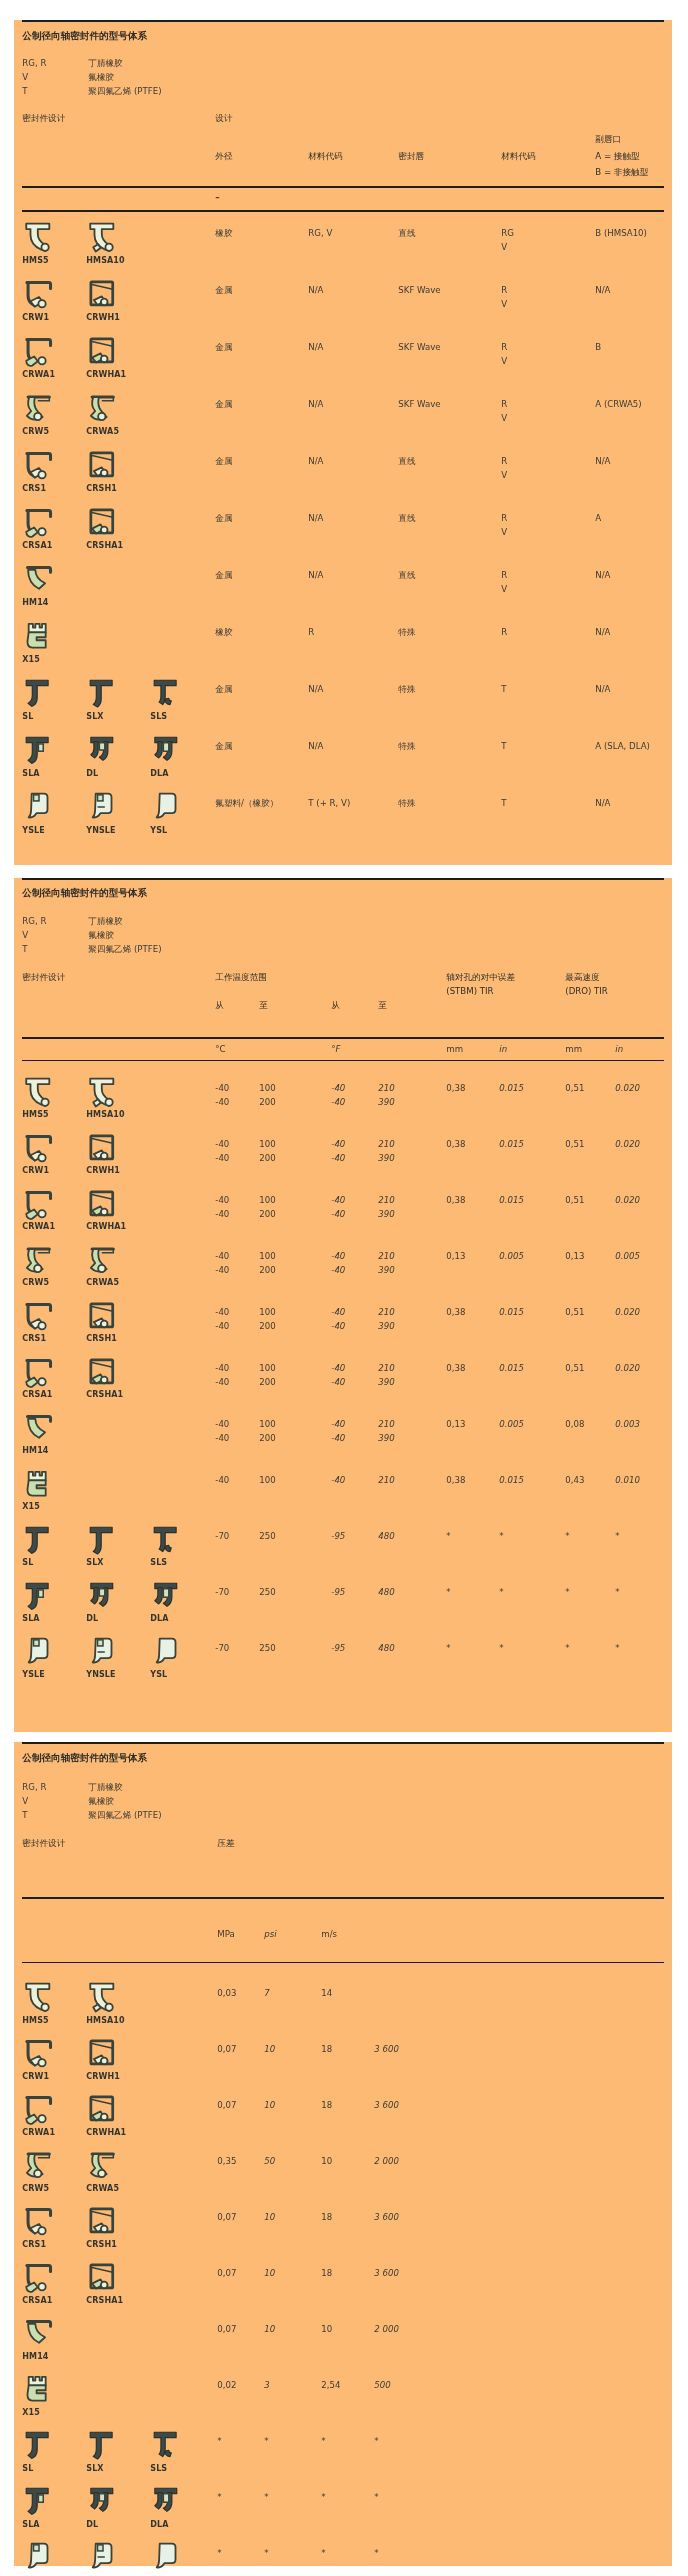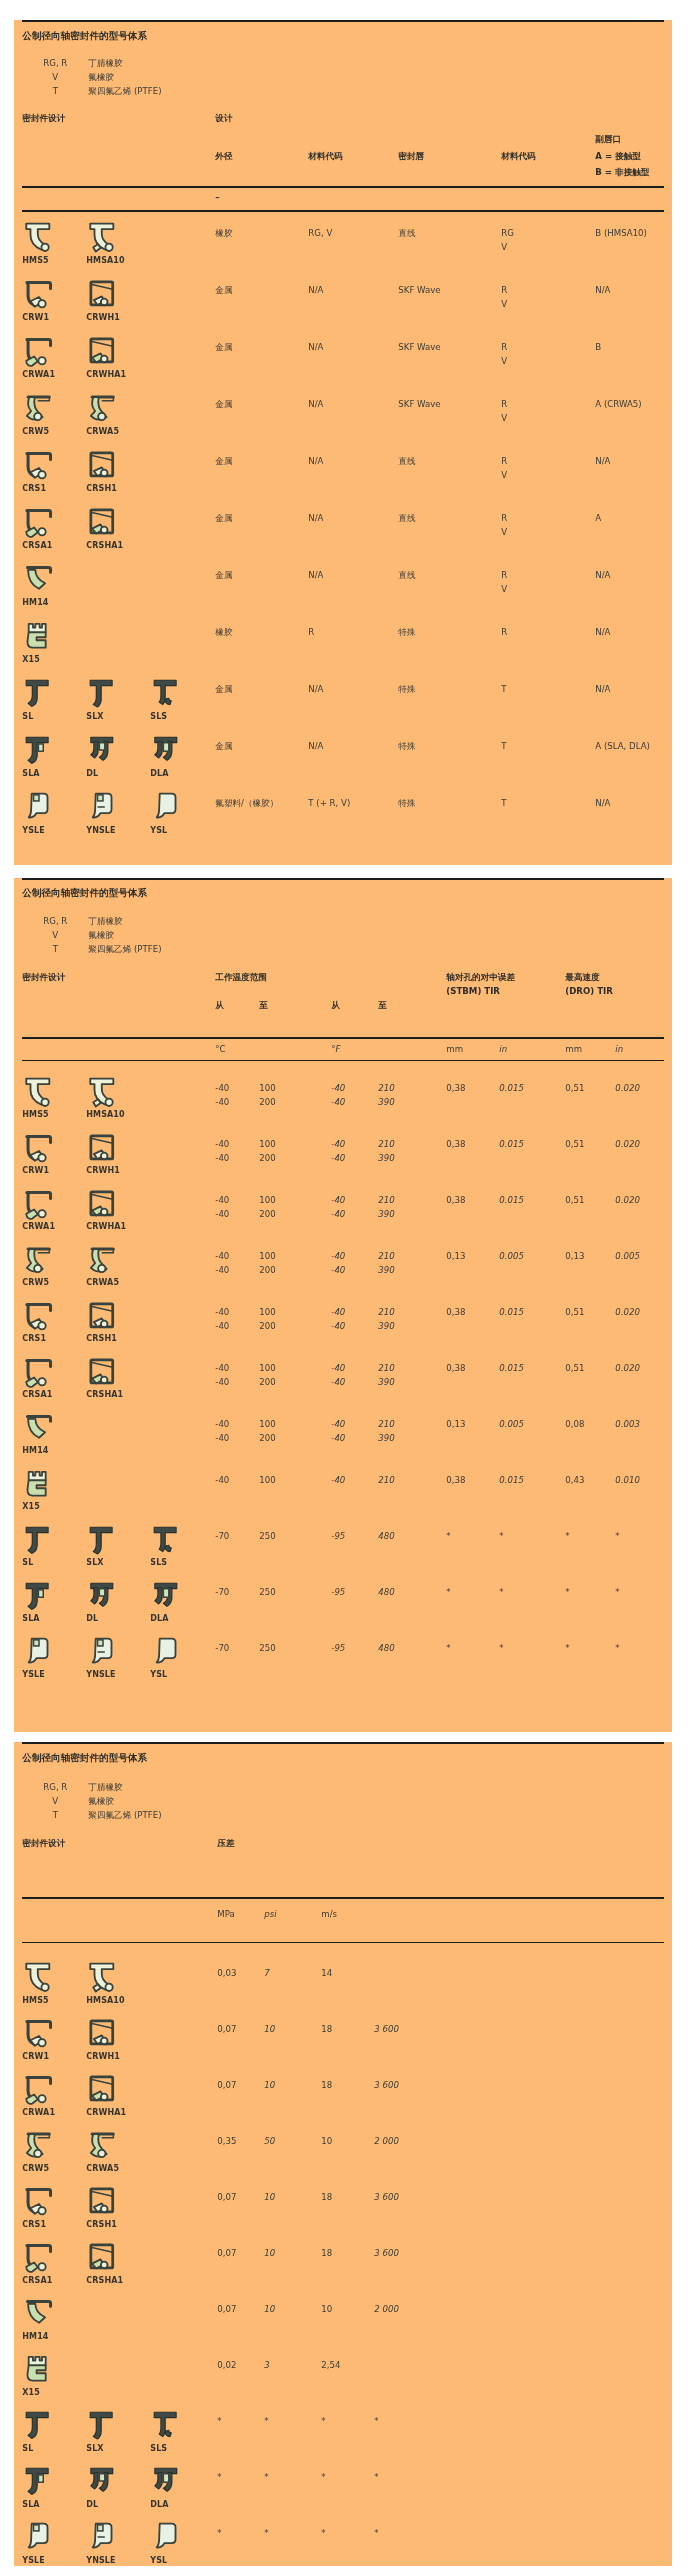--- a/index.html
+++ b/index.html
@@ -11,43 +11,43 @@
   .panel.p2{margin-top:9px;height:854px;}
   .panel.p3{margin-top:10.2px;height:824px;}
   .rule{height:1.9px;background:#1d1d1b;}
   .p1 .rule.top{margin-top:20px;}
   .p2 .rule.top{margin-top:12.8px;}
   .p3 .rule.top{margin-top:2.6px;}
   h2.title{margin:7.7px 0 0 0;font-size:9.6px;font-weight:bold;color:#2e2e2a;}
   .legend{margin-top:13.4px;}
   .p3 .legend{margin-top:15.3px;}
   .lrow{line-height:14px;font-size:8.6px;}
-  .lcode{display:inline-block;width:66px;text-align:center;}
-  .bh{font-weight:bold;font-size:8.6px;color:#2e2e2a;}
+  .lcode{display:inline-block;width:66px;}
+  .bh{font-weight:normal;font-size:8.6px;color:#2e2e2a;}
   
   .grid1{display:grid;grid-template-columns:193px 93px 90px 103px 94px 1fr;}
   .grid2{display:grid;grid-template-columns:193px 44px 72px 47px 68px 53px 66px 50px 1fr;}
   .grid3{display:grid;grid-template-columns:195px 47px 57px 53px 1fr;}
   .sp2{grid-column:span 2;}
   .sp4{grid-column:span 4;}
   
   .p1 .h-a{margin-top:15.3px;height:18px;}
   .p1 .h-b{line-height:16.6px;}
   .p1 .h-b .midpad{padding-top:16.6px;}
   .p1 .h-b{margin-bottom:5.1px;}
   .dashrow{height:22px;font-size:9px;font-weight:bold;padding-top:3.8px;box-sizing:border-box;}
   
   .p2 .h-a{margin-top:14px;line-height:14px;height:28px;}
   .p2 .h-sub{height:14px;line-height:14px;}
   .p2 .h-sub{margin-bottom:25.5px;}
   .p2 .unitsrow{height:20.4px;display:grid;align-items:center;}
   
   .p3 .h-a{margin-top:12.8px;line-height:16.6px;height:33px;}
   .p3 .h-a{margin-bottom:29px;}
-  .p3 .unitsrow{height:43px;}
+  .p3 .unitsrow{height:43px;margin-top:20px;}
   .p3 .unitsrow > div{padding-top:10.2px;}
   .unitsrow{font-size:8.6px;}
   .imp{font-style:italic;}
   
   .rows{margin-top:8.3px;}
   .p2 .rows{margin-top:13.4px;}
   .p3 .rows{margin-top:17px;}
   .trow{height:57px;}
   .p2 .trow,.p3 .trow{height:56px;}
   .trow .cell{padding-top:5.7px;line-height:14px;font-size:8.6px;}
@@ -1284,20 +1284,23 @@
           </div>
           <div class="cell">
             <div>0,02</div>
           </div>
           <div class="cell imp">
             <div>3</div>
           </div>
           <div class="cell">
             <div>2,54</div>
           </div>
+          <div class="cell imp">
+            <div>500</div>
+          </div>
         </div>
         <div class="trow grid3">
           <div class="seals">
             <div class="seal">
               <svg viewBox="0 0 56 56">
                 <use href="#s-sl"></use>
               </svg>
               <div class="seal-label">SL</div>
             </div>
             <div class="seal">

